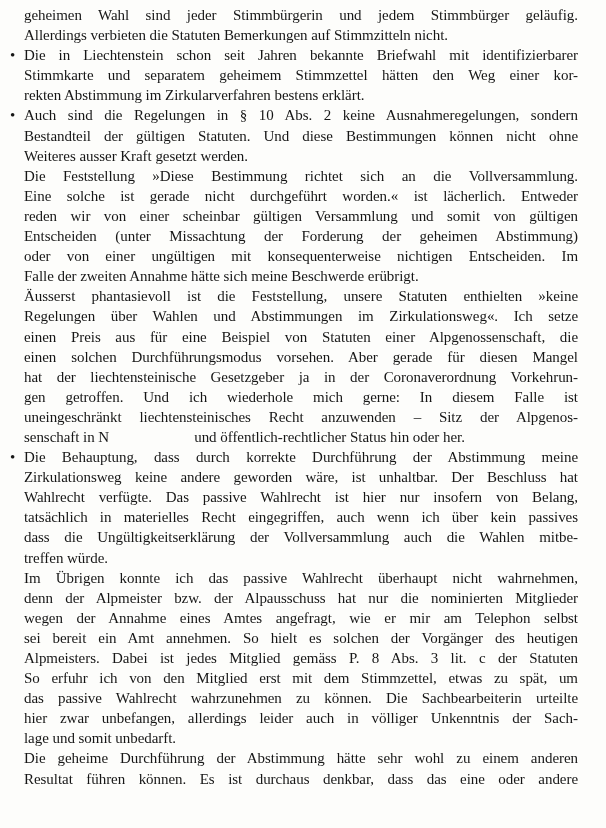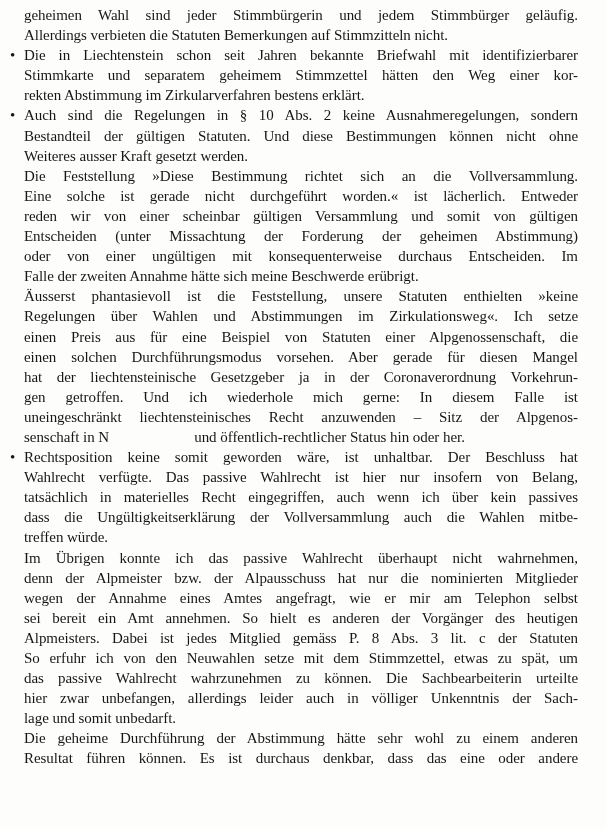--- a/index.html
+++ b/index.html
@@ -64,48 +64,49 @@
         <span class="marker">•</span>
         <div class="line">Auch sind die Regelungen in § 10 Abs. 2 keine Ausnahmeregelungen, sondern</div>
         <div class="line">Bestandteil der gültigen Statuten. Und diese Bestimmungen können nicht ohne</div>
         <div class="line endline">Weiteres ausser Kraft gesetzt werden.</div>
       </div>
       <div class="para">
         <div class="line">Die Feststellung »Diese Bestimmung richtet sich an die Vollversammlung.</div>
         <div class="line">Eine solche ist gerade nicht durchgeführt worden.« ist lächerlich. Entweder</div>
         <div class="line">reden wir von einer scheinbar gültigen Versammlung und somit von gültigen</div>
         <div class="line">Entscheiden (unter Missachtung der Forderung der geheimen Abstimmung)</div>
-        <div class="line">oder von einer ungültigen mit konsequenterweise durchaus Entscheiden. Im</div>
+        <div class="line">oder von einer ungültigen mit konsequenterweise nichtigen Entscheiden. Im</div>
         <div class="line endline">Falle der zweiten Annahme hätte sich meine Beschwerde erübrigt.</div>
       </div>
       <div class="para">
         <div class="line">Äusserst phantasievoll ist die Feststellung, unsere Statuten enthielten »keine</div>
         <div class="line">Regelungen über Wahlen und Abstimmungen im Zirkulationsweg«. Ich setze</div>
         <div class="line">einen Preis aus für eine Beispiel von Statuten einer Alpgenossenschaft, die</div>
         <div class="line">einen solchen Durchführungsmodus vorsehen. Aber gerade für diesen Mangel</div>
         <div class="line">hat der liechtensteinische Gesetzgeber ja in der Coronaverordnung Vorkehrun-</div>
         <div class="line">gen getroffen. Und ich wiederhole mich gerne: In diesem Falle ist</div>
         <div class="line">uneingeschränkt liechtensteinisches Recht anzuwenden – Sitz der Alpgenos-</div>
         <div class="line endline">senschaft in N&nbsp;&nbsp;&nbsp;&nbsp;&nbsp;&nbsp;&nbsp;&nbsp;&nbsp;&nbsp;&nbsp;&nbsp;&nbsp;&nbsp;&nbsp;&nbsp;&nbsp;&nbsp;&nbsp;&nbsp;&nbsp;&nbsp; und öffentlich-rechtlicher Status hin oder her.</div>
       </div>
       <div class="para">
         <span class="marker">•</span>
-        <div class="line">Rechtsposition keine somit geworden wäre, ist unhaltbar. Der Beschluss hat</div>
+        <div class="line">Die Behauptung, dass durch korrekte Durchführung der Abstimmung meine</div>
+        <div class="line">Zirkulationsweg keine andere geworden wäre, ist unhaltbar. Der Beschluss hat</div>
         <div class="line">Wahlrecht verfügte. Das passive Wahlrecht ist hier nur insofern von Belang,</div>
         <div class="line">tatsächlich in materielles Recht eingegriffen, auch wenn ich über kein passives</div>
         <div class="line">dass die Ungültigkeitserklärung der Vollversammlung auch die Wahlen mitbe-</div>
         <div class="line endline">treffen würde.</div>
       </div>
       <div class="para">
         <div class="line">Im Übrigen konnte ich das passive Wahlrecht überhaupt nicht wahrnehmen,</div>
         <div class="line">denn der Alpmeister bzw. der Alpausschuss hat nur die nominierten Mitglieder</div>
         <div class="line">wegen der Annahme eines Amtes angefragt, wie er mir am Telephon selbst</div>
-        <div class="line">sei bereit ein Amt annehmen. So hielt es anderen der Vorgänger des heutigen</div>
+        <div class="line">sei bereit ein Amt annehmen. So hielt es solchen der Vorgänger des heutigen</div>
         <div class="line">Alpmeisters. Dabei ist jedes Mitglied gemäss P. 8 Abs. 3 lit. c der Statuten</div>
-        <div class="line">So erfuhr ich von den Neuwahlen setze mit dem Stimmzettel, etwas zu spät, um</div>
+        <div class="line">So erfuhr ich von den Mitglied erst mit dem Stimmzettel, etwas zu spät, um</div>
         <div class="line">das passive Wahlrecht wahrzunehmen zu können. Die Sachbearbeiterin urteilte</div>
         <div class="line">hier zwar unbefangen, allerdings leider auch in völliger Unkenntnis der Sach-</div>
         <div class="line endline">lage und somit unbedarft.</div>
       </div>
       <div class="para">
         <div class="line">Die geheime Durchführung der Abstimmung hätte sehr wohl zu einem anderen</div>
         <div class="line">Resultat führen können. Es ist durchaus denkbar, dass das eine oder andere</div>
       </div>
     </div>
 </div>

